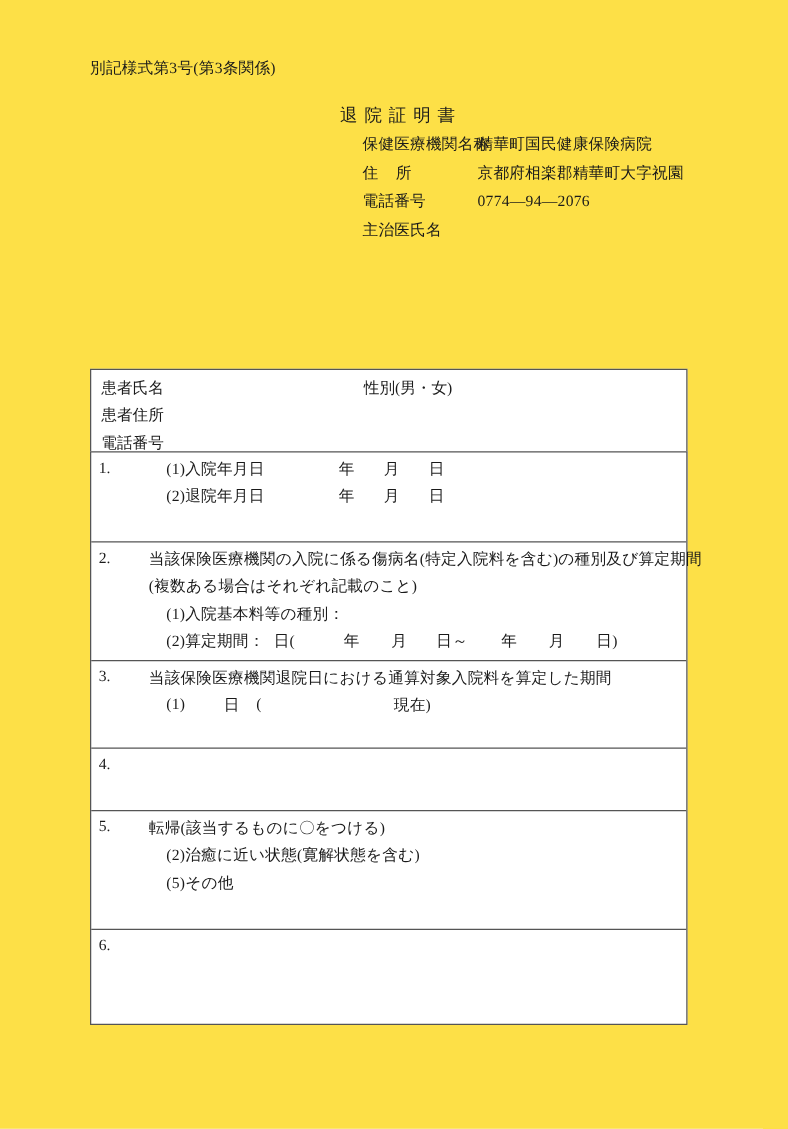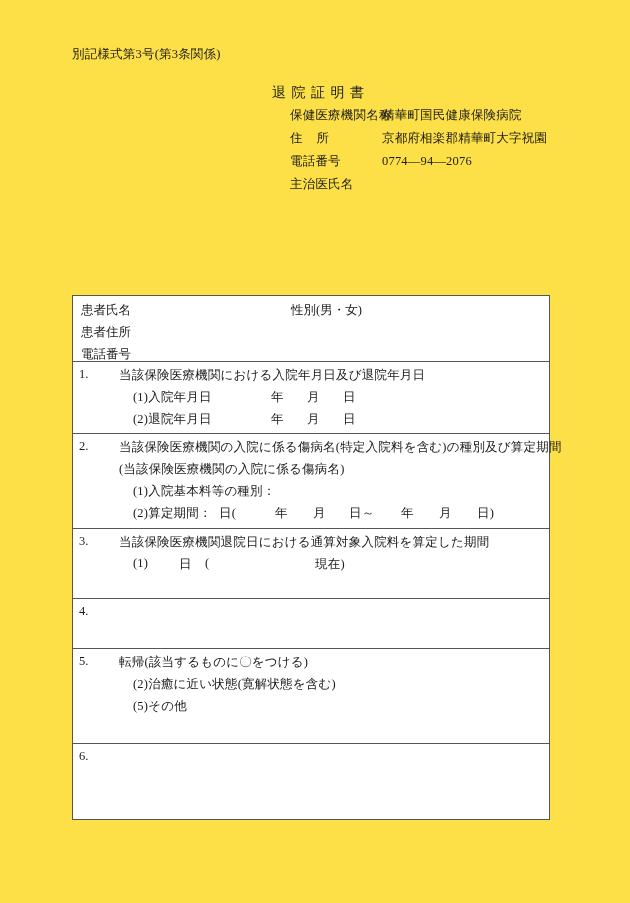--- a/index.html
+++ b/index.html
@@ -202,41 +202,40 @@
       <span class="dob-m">月</span>
       <span class="dob-d">日</span>
     </div>
   </div>
 
   <div class="box" id="sections-box">
 
     <div class="section-row" id="section-row-1">
       <span class="sec-num">1.</span>
       <div class="sec-body">
-        <div class="sec-line">当該保険医療機関における入院年月日及び退院年月日</div>
         <div class="sec-line sub">
           <span>(1)入院年月日</span>
           <span class="tok-y1">年</span>
           <span class="tok-m1">月</span>
           <span class="tok-d1">日</span>
         </div>
         <div class="sec-line sub">
           <span>(2)退院年月日</span>
           <span class="tok-y1">年</span>
           <span class="tok-m1">月</span>
           <span class="tok-d1">日</span>
         </div>
       </div>
     </div>
 
     <div class="section-row" id="section-row-2">
       <span class="sec-num">2.</span>
       <div class="sec-body">
         <div class="sec-line">当該保険医療機関の入院に係る傷病名(特定入院料を含む)の種別及び算定期間</div>
-        <div class="sec-line">(当該保険医療機関の入院に係る傷病名)</div>
+        <div class="sec-line">(複数ある場合はそれぞれ記載のこと)</div>
         <div class="sec-line sub">
           <span>(1)入院基本料等の種別：</span>
         </div>
         <div class="sec-line sub">
           <span>(2)算定期間：</span>
           <span class="calc-d">日(</span>
           <span class="calc-y1">年</span>
           <span class="calc-m1">月</span>
           <span class="calc-dt">日～</span>
           <span class="calc-y2">年</span>

